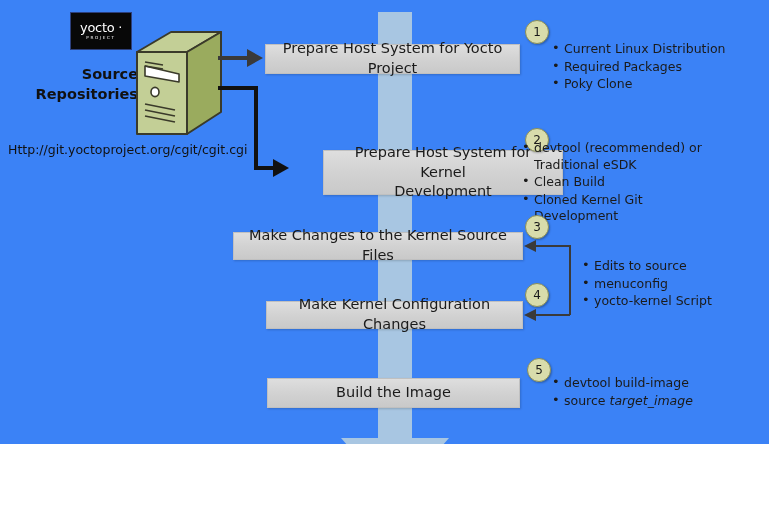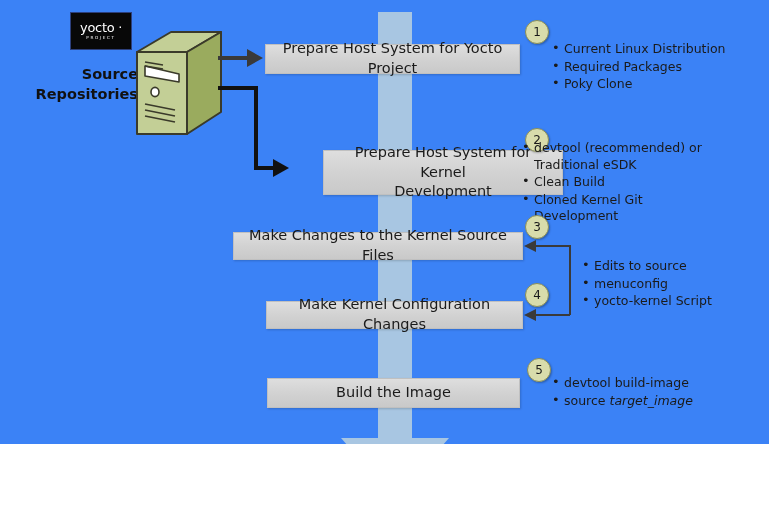--- a/index.html
+++ b/index.html
@@ -192,20 +192,21 @@
   <div class="logo-box">
     <span class="logo-main">yocto ·</span>
     <span class="logo-sub">PROJECT</span>
   </div>
 
   <div class="src-label">
     <div>Source</div>
     <div>Repositories</div>
   </div>
 
+  <div class="src-url">Http://git.yoctoproject.org/cgit/cgit.cgi</div>
 
   <div class="server">
     <svg width="92" height="108" viewBox="0 0 92 108">
 
       <polygon points="4,22 38,2 88,2 54,22" fill="#c3cf96" stroke="#3a3a2a" stroke-width="2" stroke-linejoin="round"></polygon>
 
       <polygon points="54,22 88,2 88,82 54,104" fill="#9aab5e" stroke="#3a3a2a" stroke-width="2" stroke-linejoin="round"></polygon>
 
       <polygon points="4,22 54,22 54,104 4,104" fill="#c3cf96" stroke="#3a3a2a" stroke-width="2" stroke-linejoin="round"></polygon>
 

